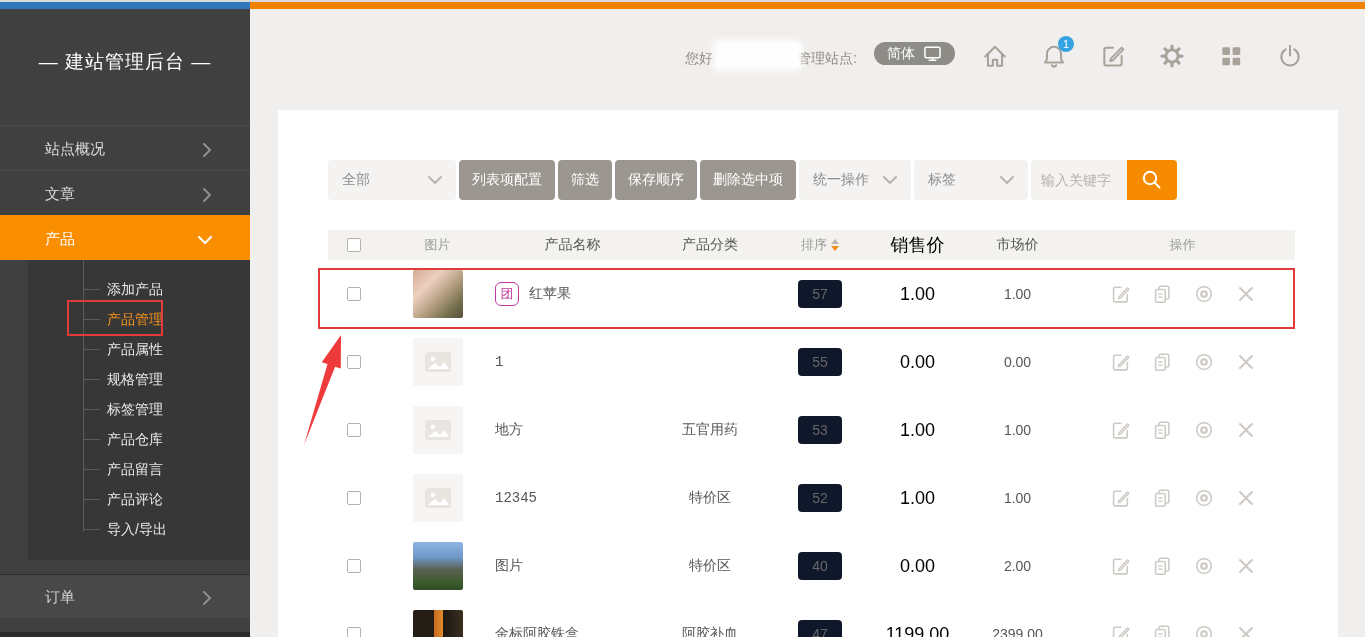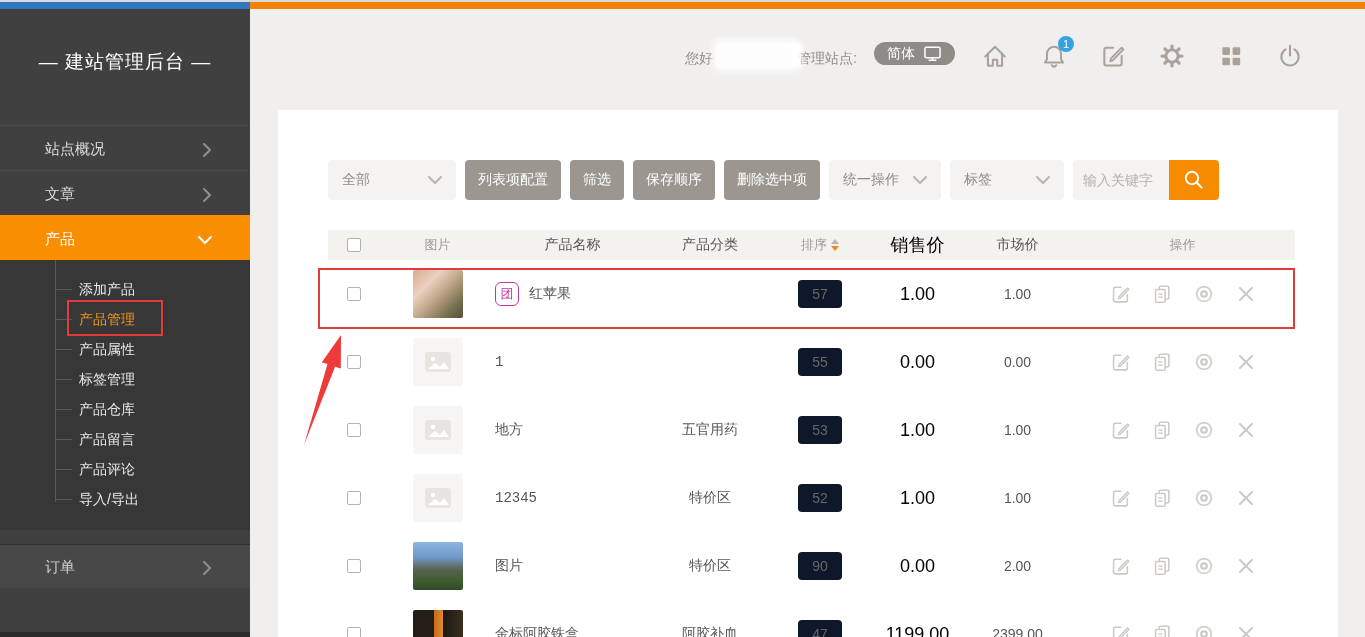--- a/index.html
+++ b/index.html
@@ -11,42 +11,42 @@
   .strip-blue { position:absolute; left:0; top:2px; width:250px; height:7px; background:#2e78bb; z-index:5; }
   .strip-orange { position:absolute; left:250px; top:2px; width:1115px; height:7px; background:#f18101; z-index:5; }
 
   
   .sidebar { position:absolute; left:0; top:9px; width:250px; height:628px; background:#404040; color:#e6e6e6; }
   .side-title { margin-top:40px; text-align:center; color:#ffffff; font-size:19px; letter-spacing:1px; white-space:nowrap; }
   .nav { margin-top:50px; }
   .nav-item { position:relative; height:45px; line-height:45px; padding-left:45px; font-size:15px; color:#dcdcdc; border-top:1px solid #4b4b4b; cursor:pointer; }
   .nav-item .chev { position:absolute; right:38px; top:17px; }
   .nav-item.active { background:#f98e01; color:#ffffff; border-top-color:#f98e01; }
-  .submenu { position:relative; background:#373737; padding:14px 0 16px 0; }
+  .submenu { position:relative; background:#373737; padding:14px 0 16px 0;margin-left:28px; }
   .submenu:before { content:""; position:absolute; left:55px; top:0; bottom:28px; width:1px; background:#5a5a5a; }
   .sub-item { position:relative; height:30px; line-height:30px; padding-left:79px; font-size:14px; color:#e8e8e8; cursor:pointer; }
   .sub-item:before { content:""; position:absolute; left:56px; top:15px; width:16px; height:1px; background:#5a5a5a; }
   .sub-item.current { color:#f7941d; }
   .orders-row { position:relative; margin-top:14px; height:44px; line-height:44px; padding-left:45px; font-size:15px; color:#cfcfcf; background:#484848; border-top:1px solid #2f2f2f; cursor:pointer; }
   .orders-row .chev { position:absolute; right:38px; top:16px; }
   .side-bottom { position:absolute; left:0; bottom:0; width:250px; height:5px; background:#2b2b2b; }
 
   
   .topbar-text { position:absolute; font-size:14px; color:#8f8b86; }
   .redact { position:absolute; background:rgba(255,255,255,0.88); border-radius:3px; box-shadow:0 0 6px 4px rgba(255,255,255,0.75); }
   .lang-pill { position:absolute; left:874px; top:42px; height:23px; padding:0 13px; background:#8e8c86; border-radius:15px; color:#fff; font-size:14px; display:flex; align-items:center; gap:8px; cursor:pointer; }
   .top-icons { position:absolute; left:982px; top:43px; display:flex; gap:33px; }
   .tico { position:relative; width:26px; height:26px; cursor:pointer; }
   .badge { position:absolute; top:-7px; right:-7px; min-width:16px; height:16px; border-radius:8px; background:#36a3e1; color:#fff; font-size:11px; line-height:16px; text-align:center; padding:0 2px; }
 
   
   .panel { position:absolute; left:278px; top:110px; width:1060px; height:527px; background:#ffffff; }
 
   
-  .toolbar { position:absolute; left:50px; top:50px; display:flex; gap:9px; height:40px; }
+  .toolbar { position:absolute; left:50px; top:50px; display:flex; gap:3px; height:40px; }
   .dd { background:#f5f3f1; border-radius:4px; height:40px; display:flex; align-items:center; justify-content:space-between; padding:0 14px; color:#8c8c8c; font-size:14px; cursor:pointer; }
   .dd.w-all { width:128px; }
   .dd.w-op { width:112px; }
   .dd.w-tag { width:114px; }
   .tbtn { background:#9b968f; border:none; border-radius:4px; height:40px; padding:0 13px; color:#ffffff; font-size:14px; cursor:pointer; font-family:inherit; }
   .search-wrap { display:flex; }
   .search-input { width:96px; height:40px; background:#f5f3f1; border:none; border-radius:4px 0 0 4px; padding:0 10px; font-size:14px; color:#6d28d9; font-family:inherit; }
   .search-input::placeholder { color:#b5b1ab; }
   .search-btn { width:50px; height:40px; background:#f78b00; border:none; border-radius:0 4px 4px 0; cursor:pointer; display:flex; align-items:center; justify-content:center; }
 
@@ -115,20 +115,21 @@
       <span class="chev" style="top:20px;">
         <svg width="14" height="9" viewBox="0 0 14 9">
             <polyline points="1,1 7,7 13,1" fill="none" stroke="#ffffff" stroke-width="2" stroke-linecap="round" stroke-linejoin="round"></polyline>
           </svg>
       </span>
     </div>
     <div class="submenu">
       <div class="sub-item"><span>添加产品</span></div>
       <div class="sub-item current"><span>产品管理</span></div>
       <div class="sub-item"><span>产品属性</span></div>
+      <div class="sub-item"><span>规格管理</span></div>
       <div class="sub-item"><span>标签管理</span></div>
       <div class="sub-item"><span>产品仓库</span></div>
       <div class="sub-item"><span>产品留言</span></div>
       <div class="sub-item"><span>产品评论</span></div>
       <div class="sub-item"><span>导入/导出</span></div>
     </div>
     <div class="orders-row">
       <span>订单</span>
       <span class="chev">
         <svg width="9" height="14" viewBox="0 0 9 14">
@@ -474,21 +475,21 @@
           <div class="checkbox"></div>
         </div>
       <div class="c-img">
           <div class="thumb t-photo2"></div>
         </div>
       <div class="c-name">
           <span>图片</span>
         </div>
       <div class="c-cat">特价区</div>
       <div class="c-sort">
-          <div class="sort-box">90</div>
+          <div class="sort-box">40</div>
         </div>
       <div class="c-sale">0.00</div>
       <div class="c-market">2.00</div>
       <div class="c-act">
         <span class="act-icon">
             <svg width="22" height="22" viewBox="0 0 24 24">
               <path d="M20 12.5 v6.5 a1.6 1.6 0 0 1 -1.6 1.6 H6.6 A1.6 1.6 0 0 1 5 19 V6.2 A1.6 1.6 0 0 1 6.6 4.6 H13" fill="none" stroke="#cdc9c4" stroke-width="1.7" stroke-linecap="round"></path>
               <path d="M11 15 L20.2 5.4 l1.5 1.5 L12.5 16.4 l-2.2 0.7 z" fill="none" stroke="#cdc9c4" stroke-width="1.5" stroke-linejoin="round"></path>
             </svg>
           </span>

